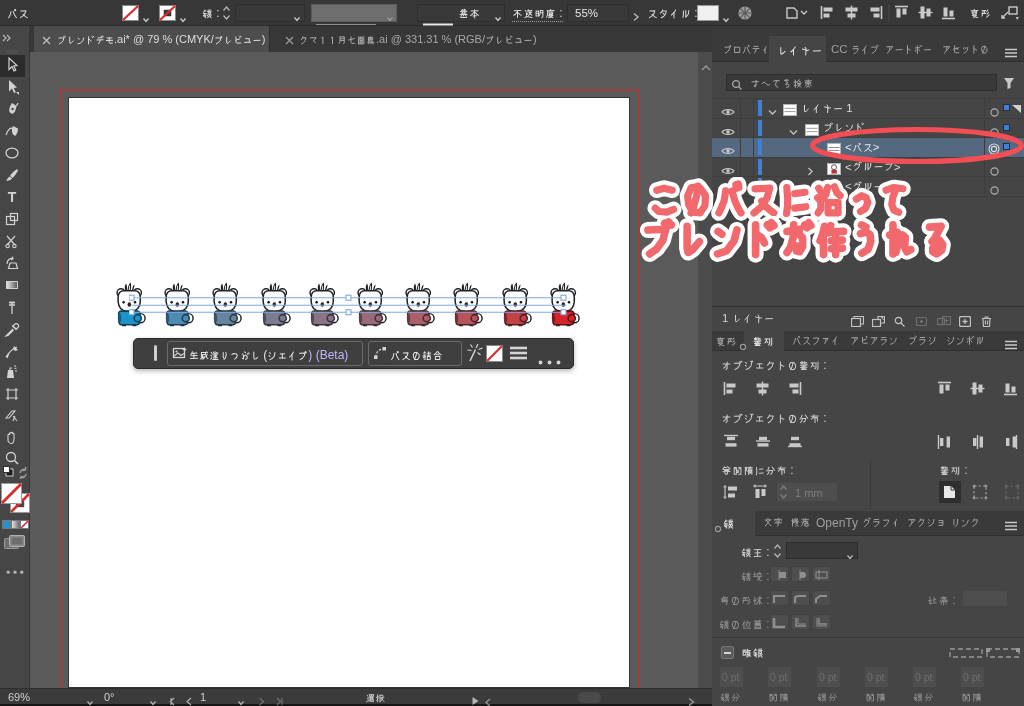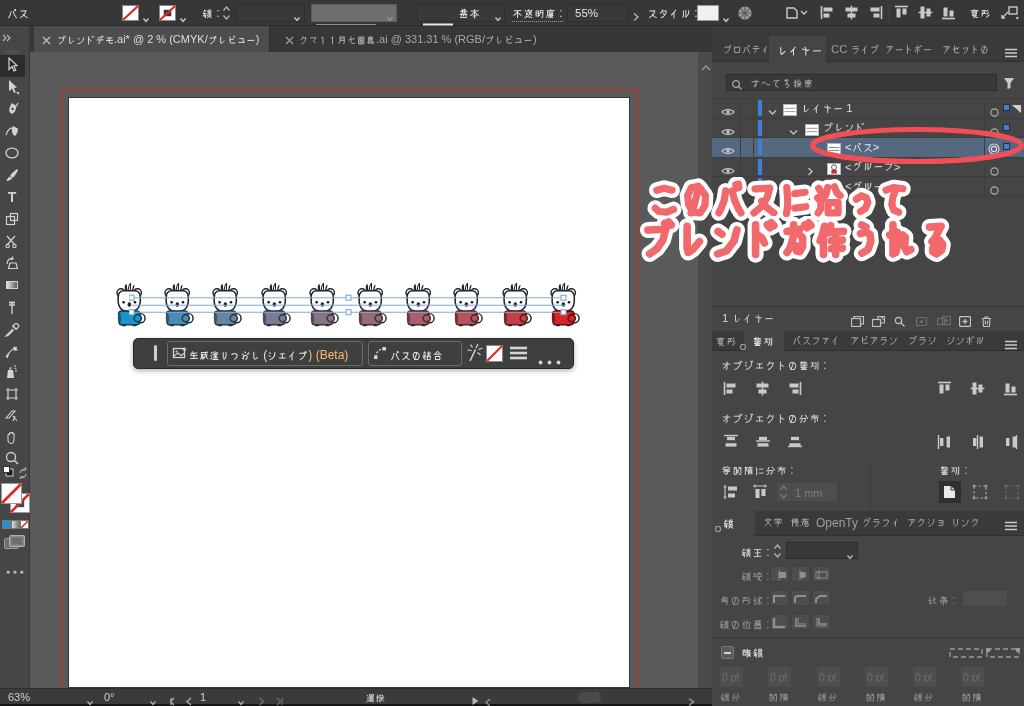--- a/index.html
+++ b/index.html
@@ -215,21 +215,21 @@
       <path d="M34.9 1.8 L35.7 2.5"></path>
       <path d="M36.1 1.3 L36.9 2.0"></path>
       <path d="M41.0 2.9 L45.0 2.7"></path>
       <path d="M40.0 5.0 L46.1 4.8"></path>
       <path d="M43.2 5.0 L42.7 6.9 L41.6 8.7"></path>
       <path d="M44.2 1.3 L45.0 1.8"></path>
       <path d="M45.5 1.1 L46.3 1.6"></path>
       <path d="M50.2 3.0 L54.9 2.9"></path>
       <path d="M49.4 5.5 L55.7 5.3"></path>
       <path d="M52.2 3.0 L52.2 7.3 L52.8 8.3 L55.5 8.1"></path>
-    </svg><span style="color:#dedede">.ai* @ 2 % (CMYK/</span><svg width="48" height="11" viewBox="0 0 48 11" style="vertical-align:middle" fill="none" stroke="#dedede" stroke-width="1.00" stroke-linecap="round" stroke-linejoin="round">
+    </svg><span style="color:#dedede">.ai* @ 79 % (CMYK/</span><svg width="48" height="11" viewBox="0 0 48 11" style="vertical-align:middle" fill="none" stroke="#dedede" stroke-width="1.00" stroke-linecap="round" stroke-linejoin="round">
       <path d="M1.9 3.0 L7.0 2.9 L6.2 5.5 L4.5 7.6 L2.4 8.8"></path>
       <path d="M7.2 1.5 L8.2 2.0 L7.7 2.7 L6.9 2.2 L7.2 1.5"></path>
       <path d="M12.7 2.2 L12.7 7.4 L13.1 8.5 L14.4 7.8 L16.3 5.9"></path>
       <path d="M22.0 2.0 L22.0 7.3 L22.8 8.1 L26.8 8.0"></path>
       <path d="M22.3 5.0 L25.7 3.9"></path>
       <path d="M25.2 1.6 L26.0 2.3"></path>
       <path d="M26.3 1.1 L27.1 1.8"></path>
       <path d="M31.7 3.7 L35.3 3.6 L35.3 6.7"></path>
       <path d="M30.6 7.4 L36.5 7.3"></path>
       <path d="M40.0 5.5 L46.1 5.3"></path>
@@ -625,21 +625,21 @@
       <path d="M2.4 2.7 L3.4 3.5"></path>
       <path d="M2.0 5.6 L3.0 6.4"></path>
       <path d="M8.0 2.4 L7.3 6.2 L5.3 8.5 L2.9 9.6"></path>
       <path d="M13.1 3.9 L17.5 3.7"></path>
       <path d="M15.3 3.9 L15.3 7.9"></path>
       <path d="M12.2 8.1 L18.4 7.9"></path>
       <path d="M26.5 2.0 L24.6 5.0 L22.6 7.0"></path>
       <path d="M25.0 4.5 L25.0 10.0"></path>
       <path d="M32.6 3.3 L38.1 3.1 L37.2 6.0 L35.4 8.3 L33.1 9.6"></path>
       <path d="M38.3 1.6 L39.3 2.2 L38.8 2.9 L37.9 2.4 L38.3 1.6"></path>
-    </svg><span style="color:#fdba74;font-size:12px">) (Beta)</span></div>
+    </svg><span style="color:#c4b5fd;font-size:12px">) (Beta)</span></div>
 <div style="position:absolute;left:368px;top:341px;width:94px;height:25px;border:1px solid #6b6b6b;border-radius:3px"></div>
 <div style="position:absolute;left:373px;top:346px;width:14px;height:14px;"><svg width="14" height="14" viewBox="0 0 14 14">
       <path d="M3 11 C3 6 6 3 11 3" fill="none" stroke="#d5d5d5" stroke-width="1.4" stroke-dasharray="2.2 1.6"></path>
       <rect x="1" y="9.5" width="3.5" height="3.5" fill="#d5d5d5"></rect>
       <rect x="9.5" y="1" width="3.5" height="3.5" fill="#d5d5d5"></rect>
     </svg></div>
 <div style="position:absolute;left:390px;top:348px;font-size:12px;color:#e2e2e2;white-space:nowrap;"><svg width="53" height="12" viewBox="0 0 53 12" style="vertical-align:middle" fill="none" stroke="#e2e2e2" stroke-width="1.02" stroke-linecap="round" stroke-linejoin="round">
       <path d="M3.9 3.5 L3.3 6.2 L2.3 8.5 L1.6 9.6"></path>
       <path d="M6.0 3.5 L6.9 6.2 L8.1 8.5 L9.0 9.6"></path>
       <path d="M7.2 1.8 L8.1 1.6 L8.3 2.5 L7.4 2.7 L7.2 1.8"></path>
@@ -686,21 +686,21 @@
     </svg></div>
 <div style="position:absolute;left:701px;top:682px;width:10px;height:8px;"><svg width="10" height="8" viewBox="0 0 10 8">
       <path d="M1 2 L5 6 L9 2" fill="none" stroke="#9a9a9a" stroke-width="1.4"></path>
     </svg></div>
 <div style="position:absolute;left:0px;top:688px;width:712px;height:18px;background:#3b3b3b;border-top:1px solid #2e2e2e"></div>
 <div style="position:absolute;left:0px;top:704px;width:1024px;height:2px;background:#161616"></div>
 <div style="position:absolute;left:578px;top:692px;width:23px;height:11px;background:#4a4a4a;border-radius:5px"></div>
 <div style="position:absolute;left:686px;top:693px;width:10px;height:10px;"><svg width="10" height="10" viewBox="0 0 10 10">
       <path d="M3 1.5 L7.5 5 L3 8.5" fill="none" stroke="#9a9a9a" stroke-width="1.4"></path>
     </svg></div>
-<div style="position:absolute;left:8px;top:691px;font-size:11px;color:#cfcfcf;white-space:nowrap;">63%</div>
+<div style="position:absolute;left:8px;top:691px;font-size:11px;color:#cfcfcf;white-space:nowrap;">69%</div>
 <div style="position:absolute;left:86px;top:693px;width:8px;height:8px;"><svg width="8" height="8" viewBox="0 0 8 8">
       <path d="M1.5 2.56 L4 5.44 L6.5 2.56" fill="none" stroke="#b0b0b0" stroke-width="1.4"></path>
     </svg></div>
 <div style="position:absolute;left:104px;top:691px;font-size:11px;color:#cfcfcf;white-space:nowrap;">0°</div>
 <div style="position:absolute;left:149px;top:693px;width:8px;height:8px;"><svg width="8" height="8" viewBox="0 0 8 8">
       <path d="M1.5 2.56 L4 5.44 L6.5 2.56" fill="none" stroke="#b0b0b0" stroke-width="1.4"></path>
     </svg></div>
 <div style="position:absolute;left:169px;top:692px;width:14px;height:9px;"><svg width="14" height="9" viewBox="0 0 14 9">
       <path d="M5 1 L1.5 4.5 L5 8 M2 1 L2 8" stroke="#b0b0b0" stroke-width="1.2" fill="none"></path>
     </svg></div>

